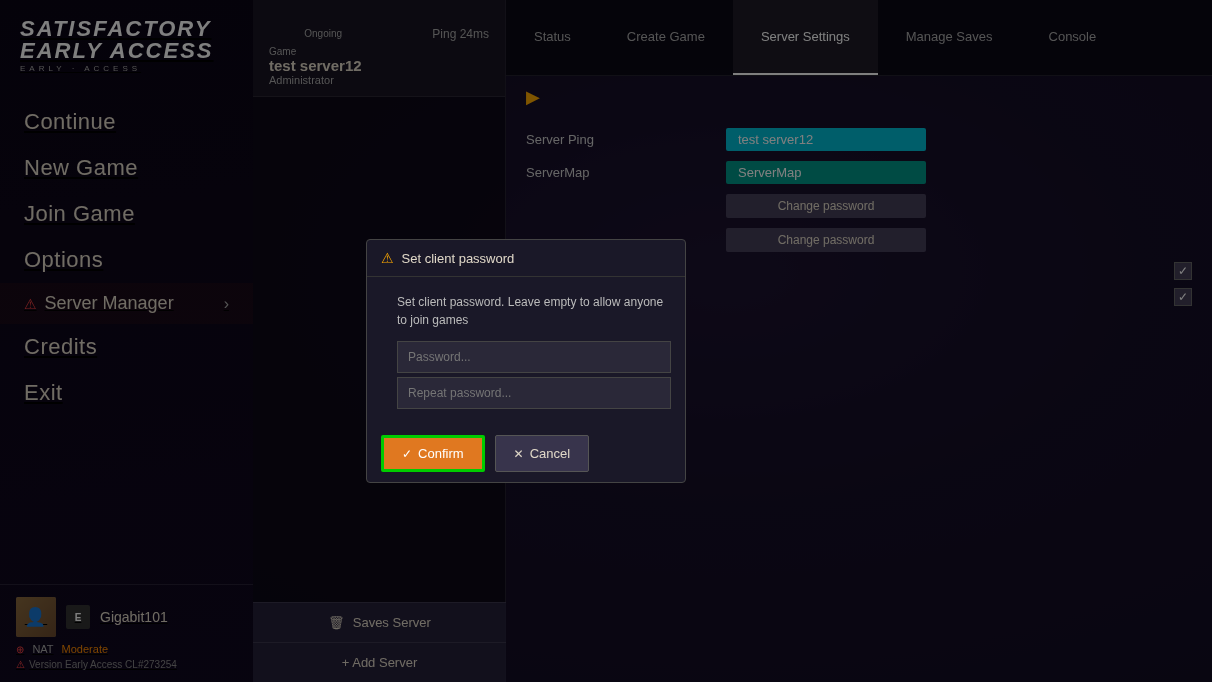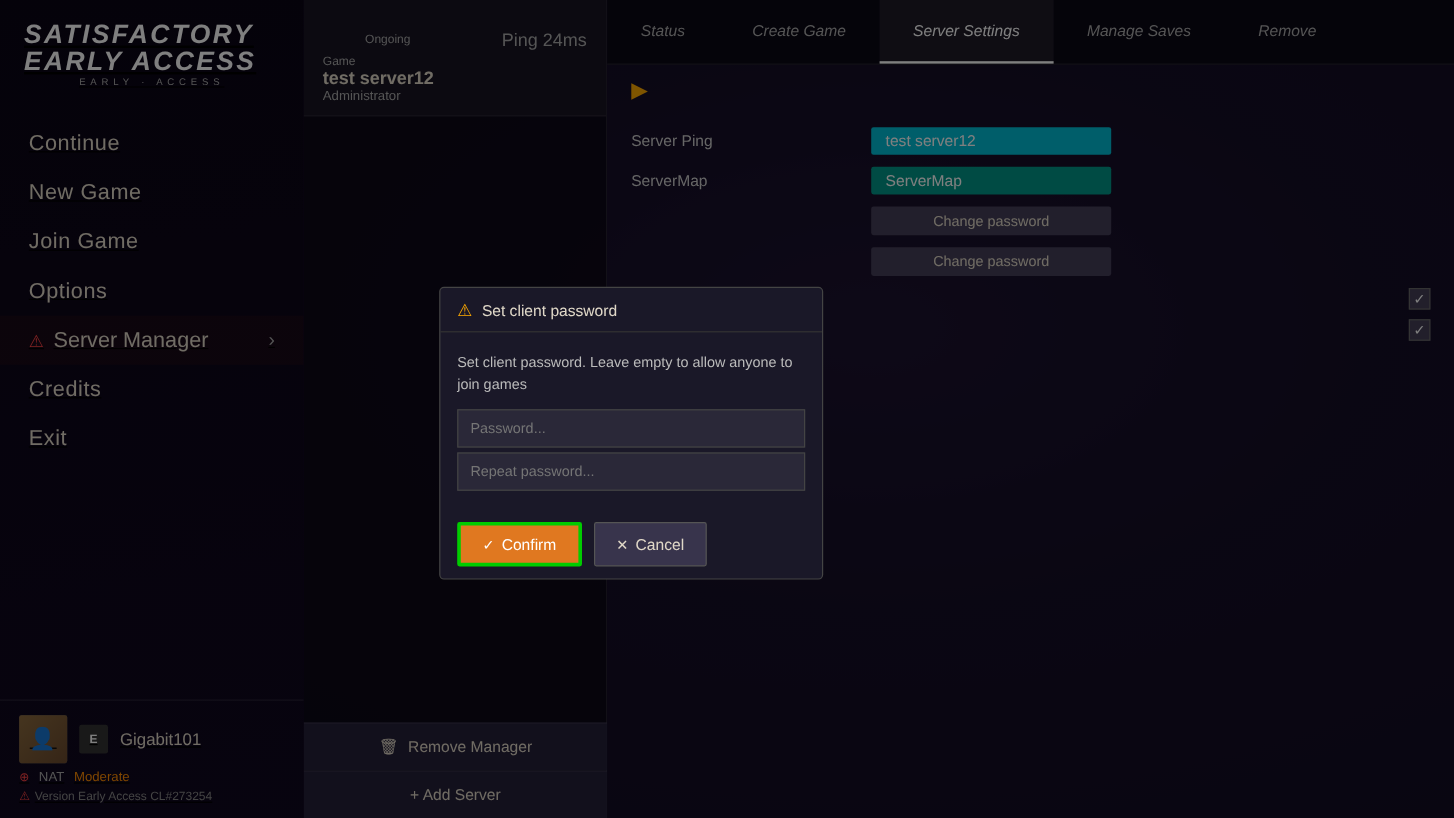--- a/index.html
+++ b/index.html
@@ -45,32 +45,31 @@
       letter-spacing: 2px;
       text-transform: uppercase;
       line-height: 1;
     }
     .logo-text .sat { font-style: italic; color: #fff; }
     .logo-subtitle {
       color: #aaa;
       font-size: 8px;
       letter-spacing: 4px;
       margin-top: 2px;
-      text-align: center;
     }
 
     .nav-menu {
       padding: 10px 0;
       flex: 1;
     }
 
     .nav-item {
       padding: 10px 24px;
       color: #e0d8c8;
-      font-size: 18px;
+      font-size: 22px;
       font-weight: 400;
       cursor: pointer;
       letter-spacing: 0.5px;
     }
 
     .nav-item-server {
       display: flex;
       align-items: center;
       padding: 10px 24px;
       color: #e0d8c8;
@@ -174,21 +173,21 @@
     }
 
     .server-item-header {
       display: flex; align-items: center; gap: 8px;
     }
 
     .server-label { color: #aaa; font-size: 10px; margin-top: 36px; }
     .server-status { color: #aaa; font-size: 10px; }
     .server-name { color: #e0d8c8; font-size: 15px; font-weight: 600; }
     .server-admin { color: #aaa; font-size: 11px; }
-    .server-ping { color: #aaa; font-size: 15px; margin-left: auto; }
+    .server-ping { color: #aaa; font-size: 12px; margin-left: auto; }
 
     .server-buttons {
       position: absolute;
       bottom: 0; left: 0;
       width: 253px;
       display: flex; flex-direction: column; gap: 0;
     }
 
     .server-btn {
       width: 100%;
@@ -212,26 +211,25 @@
     }
 
     
     .tab-bar {
       display: flex;
       background: rgba(10,8,20,0.9);
       border-bottom: 1px solid rgba(255,255,255,0.1);
     }
 
     .tab {
-      padding: 18px 28px;
+      padding: 29px 28px;
       color: #aaa;
       font-size: 13px;
       cursor: pointer;
       border-bottom: 2px solid transparent;
-      font-style: italic;
     }
     .tab.active {
       color: #fff;
       border-bottom: 2px solid #fff;
       background: rgba(255,255,255,0.08);
     }
 
     
     .settings-content {
       padding: 20px;
@@ -335,20 +333,21 @@
       font-size: 14px;
     }
 
     .modal-title {
       color: #e0d8c8;
       font-size: 13px;
     }
 
     .modal-body {
       padding: 16px 14px 12px;
+      margin-left: 16px;
     }
 
     .modal-description {
       color: #bbb;
       font-size: 12px;
       margin-bottom: 12px;
       line-height: 1.5;
     }
 
     .modal-input {
@@ -454,36 +453,36 @@
         <span class="server-status">Ongoing</span>
         <span class="server-ping">Ping 24ms</span>
       </div>
       <div class="server-name">test server12</div>
       <div class="server-admin">Administrator</div>
     </div>
 
     <div class="server-buttons">
       <button class="server-btn">
         <span>🗑</span>
-        <span>Remove Manager</span>
+        <span>Saves Server</span>
       </button>
       <button class="server-btn">
         <span>+ Add Server</span>
       </button>
     </div>
   </div>
 
   <div class="right-panel" style="left:253px;">
 
     <div class="tab-bar">
       <div class="tab">Status</div>
       <div class="tab">Create Game</div>
       <div class="tab active">Server Settings</div>
       <div class="tab">Manage Saves</div>
-      <div class="tab">Remove</div>
+      <div class="tab">Console</div>
     </div>
 
     <div class="play-icon">▶</div>
 
     <div class="settings-content">
 
       <div class="settings-field">
         <span class="settings-label">Server Ping</span>
         <div class="settings-value-box cyan">test server12</div>
       </div>

